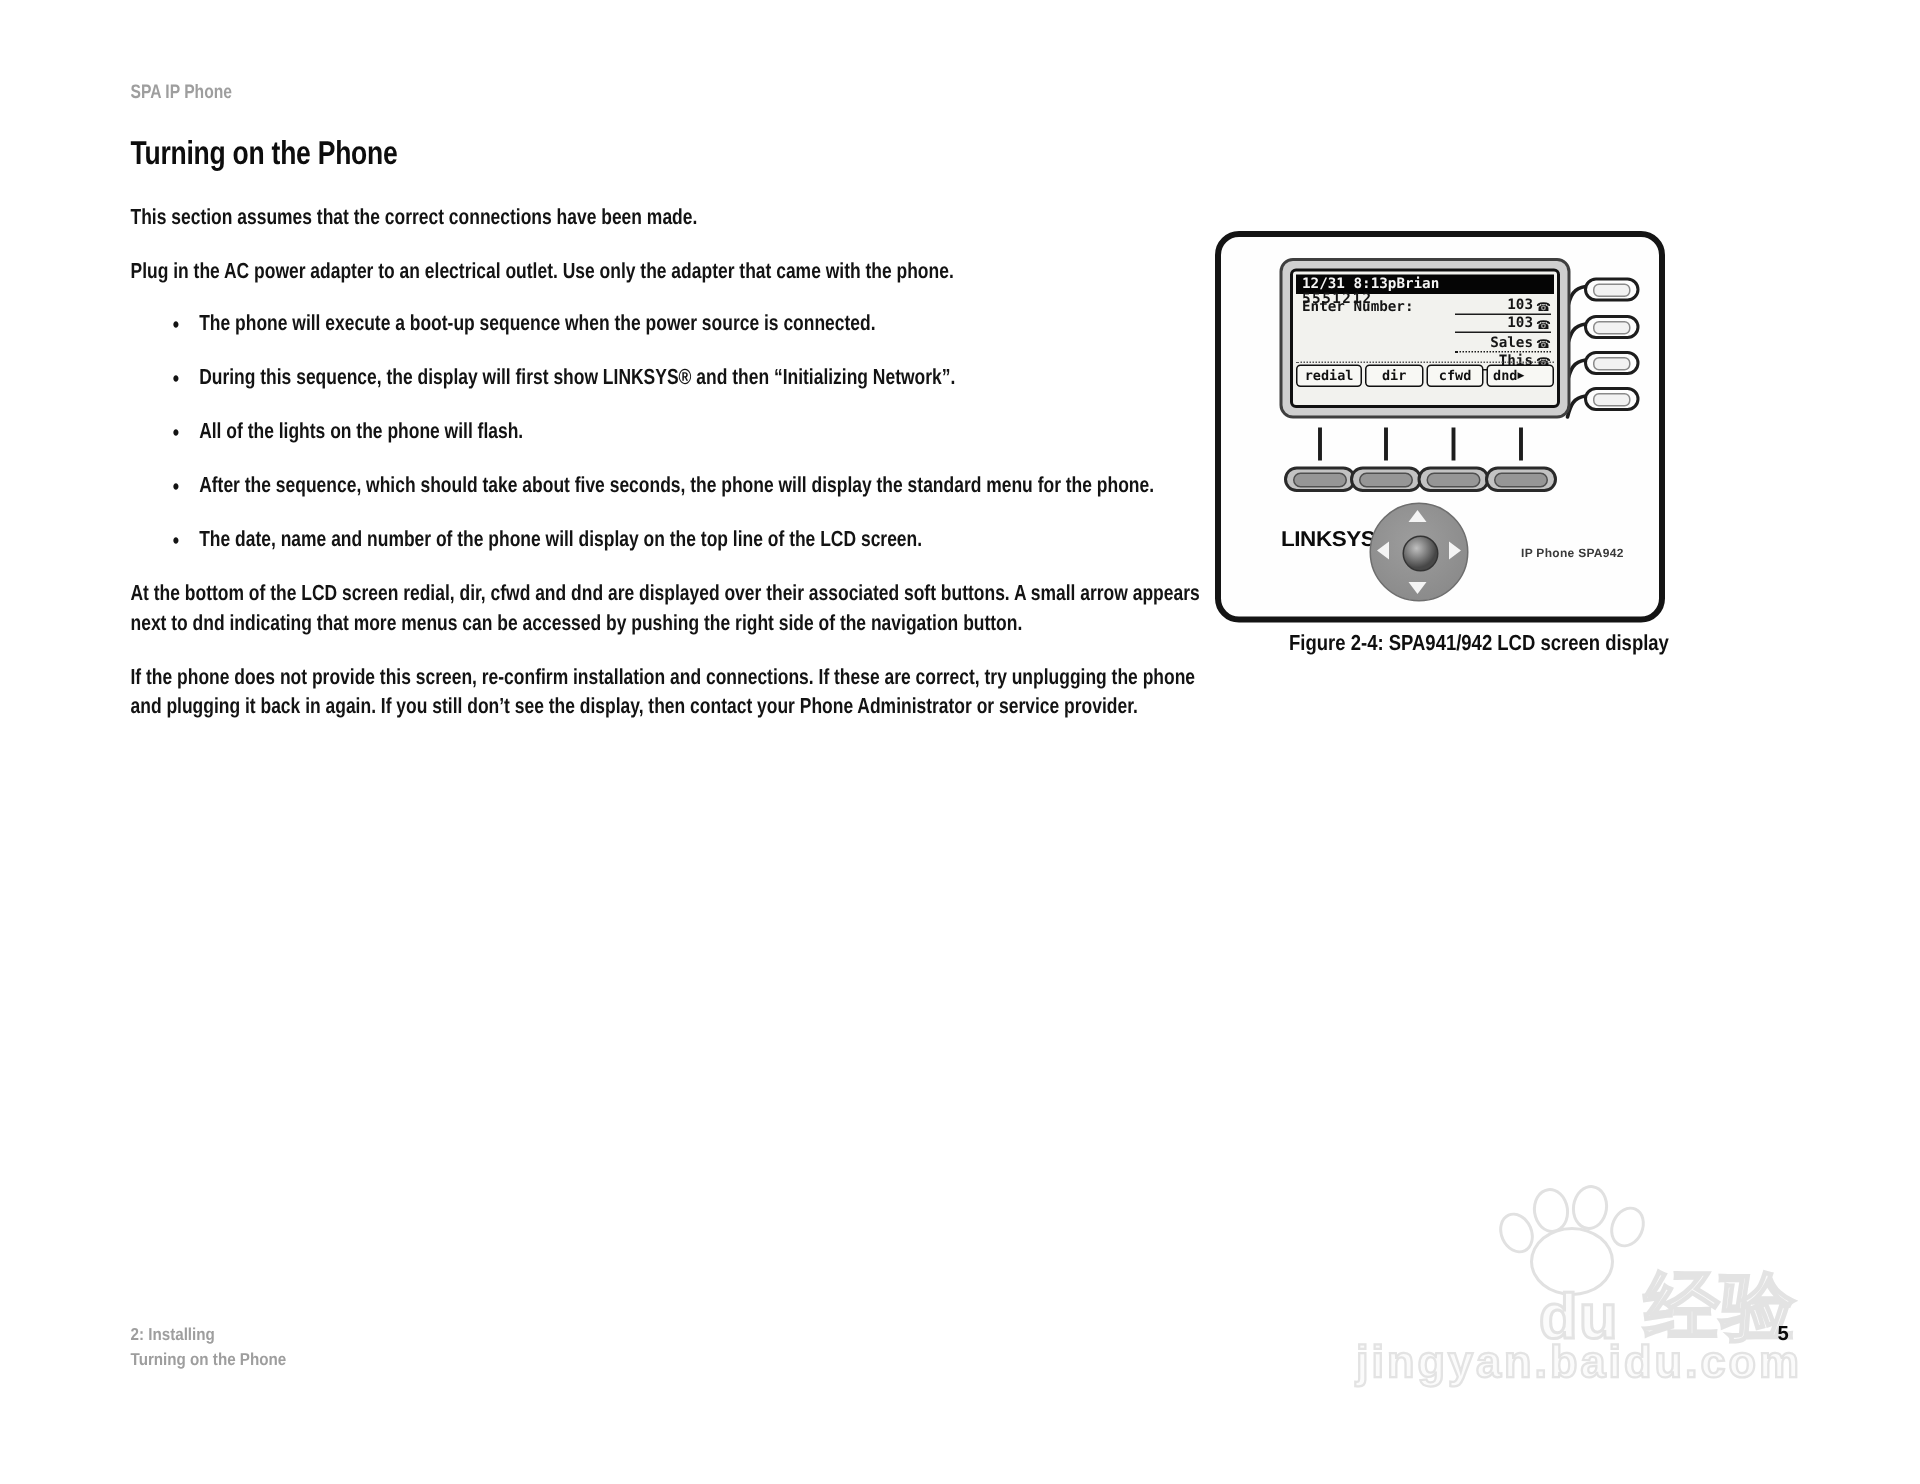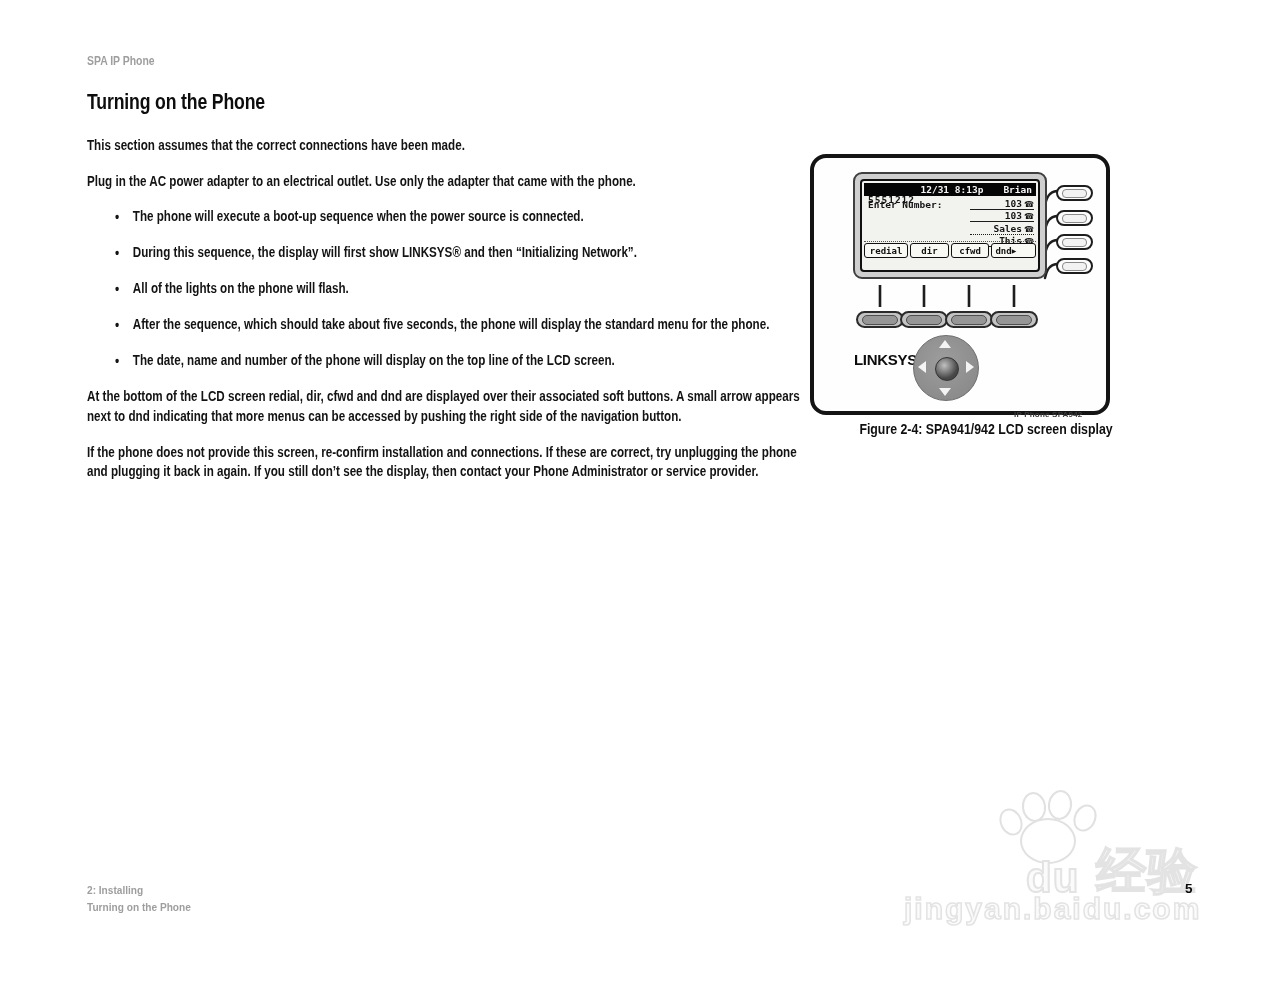--- a/index.html
+++ b/index.html
@@ -30,21 +30,21 @@
     position:absolute;left:39px;top:14px;width:194px;height:107px;box-sizing:border-box;
     background:#cfcfcf;border:2px solid #3f3f3f;border-radius:9px;padding:5px;
   }
   .lcd-screen{
     position:relative;width:100%;height:100%;box-sizing:border-box;
     background:#f2f2ee;border:2px solid #101010;border-radius:4px;overflow:hidden;
     font-family:"DejaVu Sans Mono","DejaVu Sans",monospace;font-weight:700;
   }
   .lcd-status{
     position:absolute;left:2px;right:2px;top:2px;height:13px;background:#050505;color:#f5f5f5;
-    display:flex;justify-content:flex-end;align-items:center;padding:0 4px;font-size:9.5px;gap:20px;
+    display:flex;justify-content:flex-start;align-items:center;padding:0 4px;font-size:9.5px;
   }
   .lcd-prompt{position:absolute;left:6px;top:18px;font-size:9.5px;color:#151515;}
   .lcd-number{position:absolute;left:6px;top:13px;font-size:9.5px;letter-spacing:1px;color:#151515;}
   .lcd-ext{position:absolute;right:4px;top:16px;width:64px;}
   .ext-row{
     height:11.5px;display:flex;justify-content:flex-end;align-items:flex-end;gap:2px;
     font-size:9.5px;line-height:10px;border-bottom:1.2px solid #1c1c1c;color:#151515;
   }
   .ext-row:nth-child(3){border-bottom-style:dotted;}
   .ext-phone{font-size:8px;line-height:9px;font-family:"DejaVu Sans",sans-serif;}
@@ -84,21 +84,21 @@
   }
   .nav-center{
     position:absolute;left:21px;top:21px;width:22px;height:22px;border-radius:50%;
     background:radial-gradient(circle at 38% 34%, #c0c0c0, #474747 65%);border:1px solid #333;
   }
   .tri{position:absolute;width:0;height:0;}
   .tri-up{left:25px;top:4px;border-left:6px solid transparent;border-right:6px solid transparent;border-bottom:8px solid #f4f4f4;}
   .tri-down{left:25px;bottom:4px;border-left:6px solid transparent;border-right:6px solid transparent;border-top:8px solid #f4f4f4;}
   .tri-left{left:4px;top:25px;border-top:6px solid transparent;border-bottom:6px solid transparent;border-right:8px solid #f4f4f4;}
   .tri-right{right:4px;top:25px;border-top:6px solid transparent;border-bottom:6px solid transparent;border-left:8px solid #f4f4f4;}
-  .model{position:absolute;left:200px;top:206px;font-size:8px;color:#3a3a3a;font-weight:700;letter-spacing:0.2px;margin-top:46px;}
+  .model{position:absolute;left:200px;top:206px;font-size:8px;color:#3a3a3a;font-weight:700;letter-spacing:0.2px;}
   .fig-caption{
     position:absolute;left:810px;top:421px;width:352px;text-align:center;
     font-size:14.5px;font-weight:700;color:#0f0f0f;transform:scaleX(0.85);
   }
   
   .doc-footer{
     position:absolute;left:87px;top:882px;font-size:11.5px;line-height:16.5px;
     color:#9e9e9e;font-weight:700;transform:scaleX(0.88);transform-origin:0 0;
   }
   .page-num{position:absolute;left:1185px;top:881px;font-size:13.5px;font-weight:700;color:#0a0a0a;z-index:5;}

